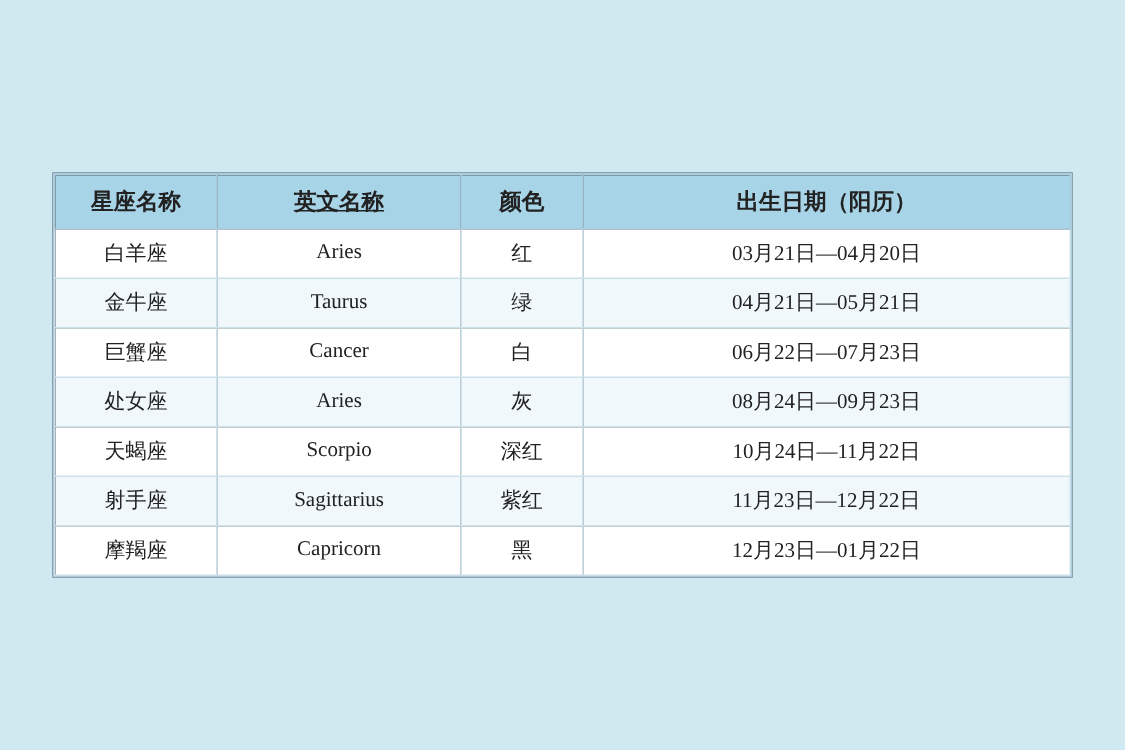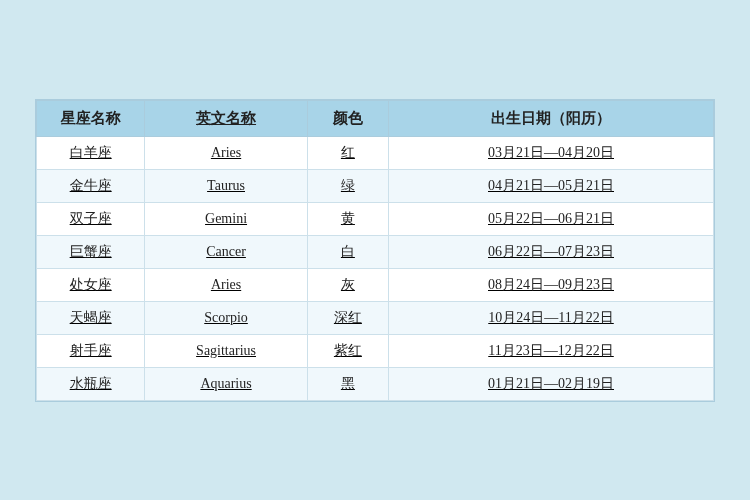--- a/index.html
+++ b/index.html
@@ -37,21 +37,20 @@
       padding: 8px 10px;
       border: 1px solid #aaccdd;
       text-align: center;
       font-size: 15px;
       font-weight: bold;
       color: #222;
     }
 
     tbody tr {
       background-color: #ffffff;
-      text-decoration: underline;
     }
 
     tbody tr:nth-child(even) {
       background-color: #f0f8fc;
     }
 
     tbody td {
       padding: 7px 10px;
       border: 1px solid #cce0ea;
       text-align: center;
@@ -84,26 +83,20 @@
           <td>红</td>
           <td>03月21日—04月20日</td>
         </tr>
         <tr>
           <td>金牛座</td>
           <td>Taurus</td>
           <td>绿</td>
           <td>04月21日—05月21日</td>
         </tr>
         <tr>
-          <td>双子座</td>
-          <td>Gemini</td>
-          <td>黄</td>
-          <td>05月22日—06月21日</td>
-        </tr>
-        <tr>
           <td>巨蟹座</td>
           <td>Cancer</td>
           <td>白</td>
           <td>06月22日—07月23日</td>
         </tr>
         <tr>
           <td>处女座</td>
           <td>Aries</td>
           <td>灰</td>
           <td>08月24日—09月23日</td>
@@ -114,20 +107,20 @@
           <td>深红</td>
           <td>10月24日—11月22日</td>
         </tr>
         <tr>
           <td>射手座</td>
           <td>Sagittarius</td>
           <td>紫红</td>
           <td>11月23日—12月22日</td>
         </tr>
         <tr>
-          <td>水瓶座</td>
-          <td>Aquarius</td>
+          <td>摩羯座</td>
+          <td>Capricorn</td>
           <td>黑</td>
-          <td>01月21日—02月19日</td>
+          <td>12月23日—01月22日</td>
         </tr>
       </tbody>
   </table>
 </div>
 
 </body></html>

